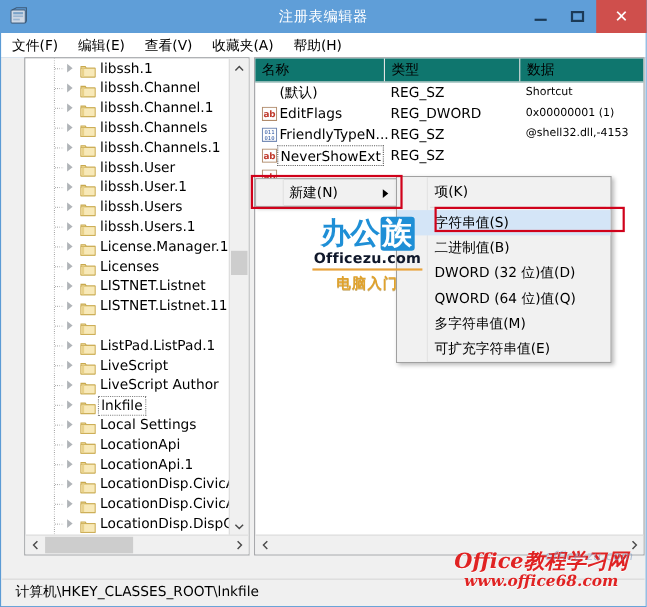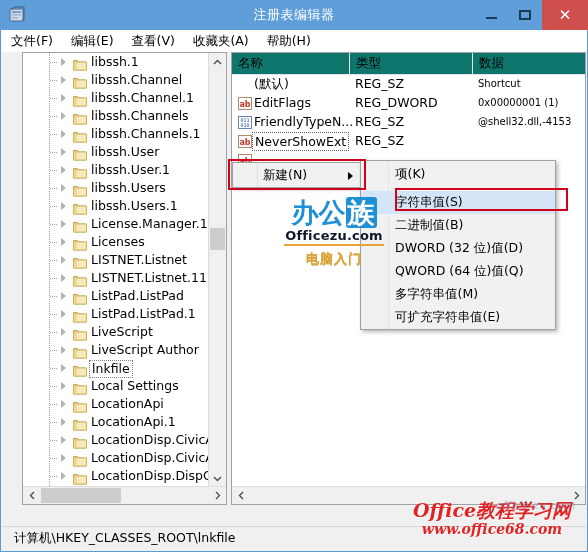--- a/index.html
+++ b/index.html
@@ -551,21 +551,20 @@
           </div>
           <div class="trow">
             <i class="tdots"></i>
             <i class="tdots2"></i>
             <i class="arrow"></i>
             <span class="folder"><svg width="14" height="12" viewBox="0 0 14 12">
                 <path d="M0.5 1.5 L4.5 1.5 L5.5 3 L13.5 3 L13.5 11 L0.5 11 Z" fill="#f4dfa0" stroke="#c8a94e" stroke-width="1"></path>
                 <path d="M0.5 3 L13.5 3 L13.5 11 L0.5 11 Z" fill="#f8e9b8" stroke="#c8a94e" stroke-width="0.8"></path>
                 <rect x="1.5" y="3.5" width="2" height="7" fill="#e9d28a"></rect>
               </svg></span>
-            <span class="tlabel">ListPad.ListPad</span>
           </div>
           <div class="trow">
             <i class="tdots"></i>
             <i class="tdots2"></i>
             <i class="arrow"></i>
             <span class="folder"><svg width="14" height="12" viewBox="0 0 14 12">
                 <path d="M0.5 1.5 L4.5 1.5 L5.5 3 L13.5 3 L13.5 11 L0.5 11 Z" fill="#f4dfa0" stroke="#c8a94e" stroke-width="1"></path>
                 <path d="M0.5 3 L13.5 3 L13.5 11 L0.5 11 Z" fill="#f8e9b8" stroke="#c8a94e" stroke-width="0.8"></path>
                 <rect x="1.5" y="3.5" width="2" height="7" fill="#e9d28a"></rect>
               </svg></span>

